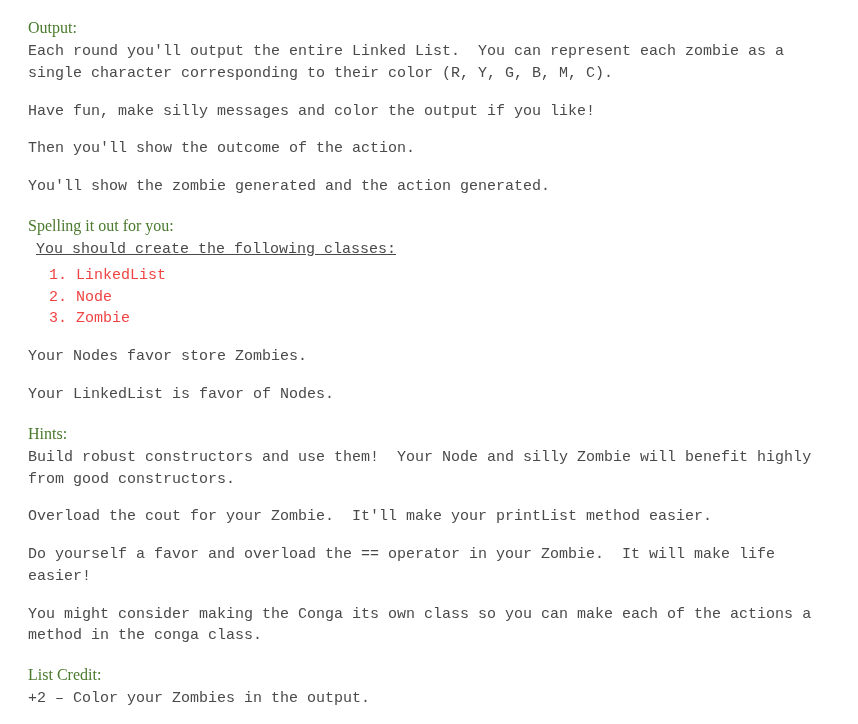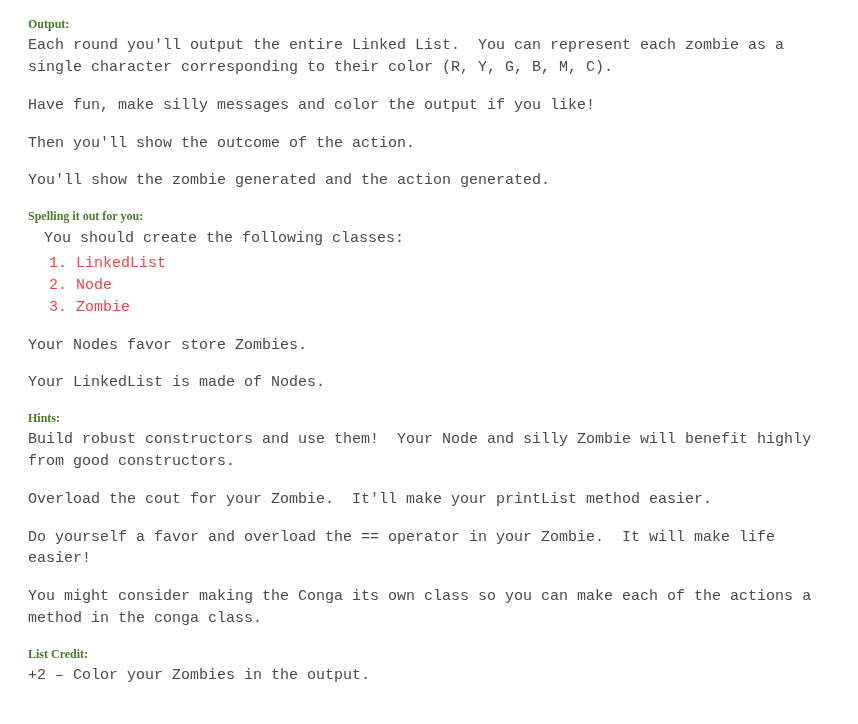--- a/index.html
+++ b/index.html
@@ -13,31 +13,32 @@
     box-sizing: border-box;
     font-family: "Courier New", Courier, monospace;
     font-size: 15px;
     line-height: 1.45;
     color: #4a4a4a;
     padding: 16px 28px 20px 28px;
   }
   .heading {
     color: #4a7a2d;
     font-family: Georgia, "Times New Roman", serif;
-    font-weight: bold;
-    font-size: 12px;
+    font-weight: normal;
+    font-size: 16px;
     margin: 0 0 2px 0;
   }
   .para {
     margin: 0 0 16px 0;
     white-space: pre-wrap;
   }
   .para-tight {
-    margin: 0 0 2px 16px;
+    margin: 0 0 2px 8px;
     white-space: pre-wrap;
+    text-decoration: underline;
   }
   ol.classes {
     margin: 4px 0 16px 0;
     padding-left: 48px;
   }
   ol.classes li {
     font-family: "Courier New", Courier, monospace;
     font-size: 15px;
     color: #ef4444;
     line-height: 1.45;
@@ -59,21 +60,21 @@
 
 <div class="section">
   <div class="heading">Spelling it out for you:</div>
   <div class="para-tight">You should create the following classes:</div>
   <ol class="classes">
     <li>LinkedList</li>
     <li>Node</li>
     <li>Zombie</li>
   </ol>
   <div class="para">Your Nodes favor store Zombies.</div>
-  <div class="para">Your LinkedList is made of Nodes.</div>
+  <div class="para">Your LinkedList is favor of Nodes.</div>
 </div>
 
 <div class="section">
   <div class="heading">Hints:</div>
   <div class="para">Build robust constructors and use them!  Your Node and silly Zombie will benefit highly from good constructors.</div>
   <div class="para">Overload the cout for your Zombie.  It'll make your printList method easier.</div>
   <div class="para">Do yourself a favor and overload the == operator in your Zombie.  It will make life easier!</div>
   <div class="para">You might consider making the Conga its own class so you can make each of the actions a method in the conga class.</div>
 </div>
 

